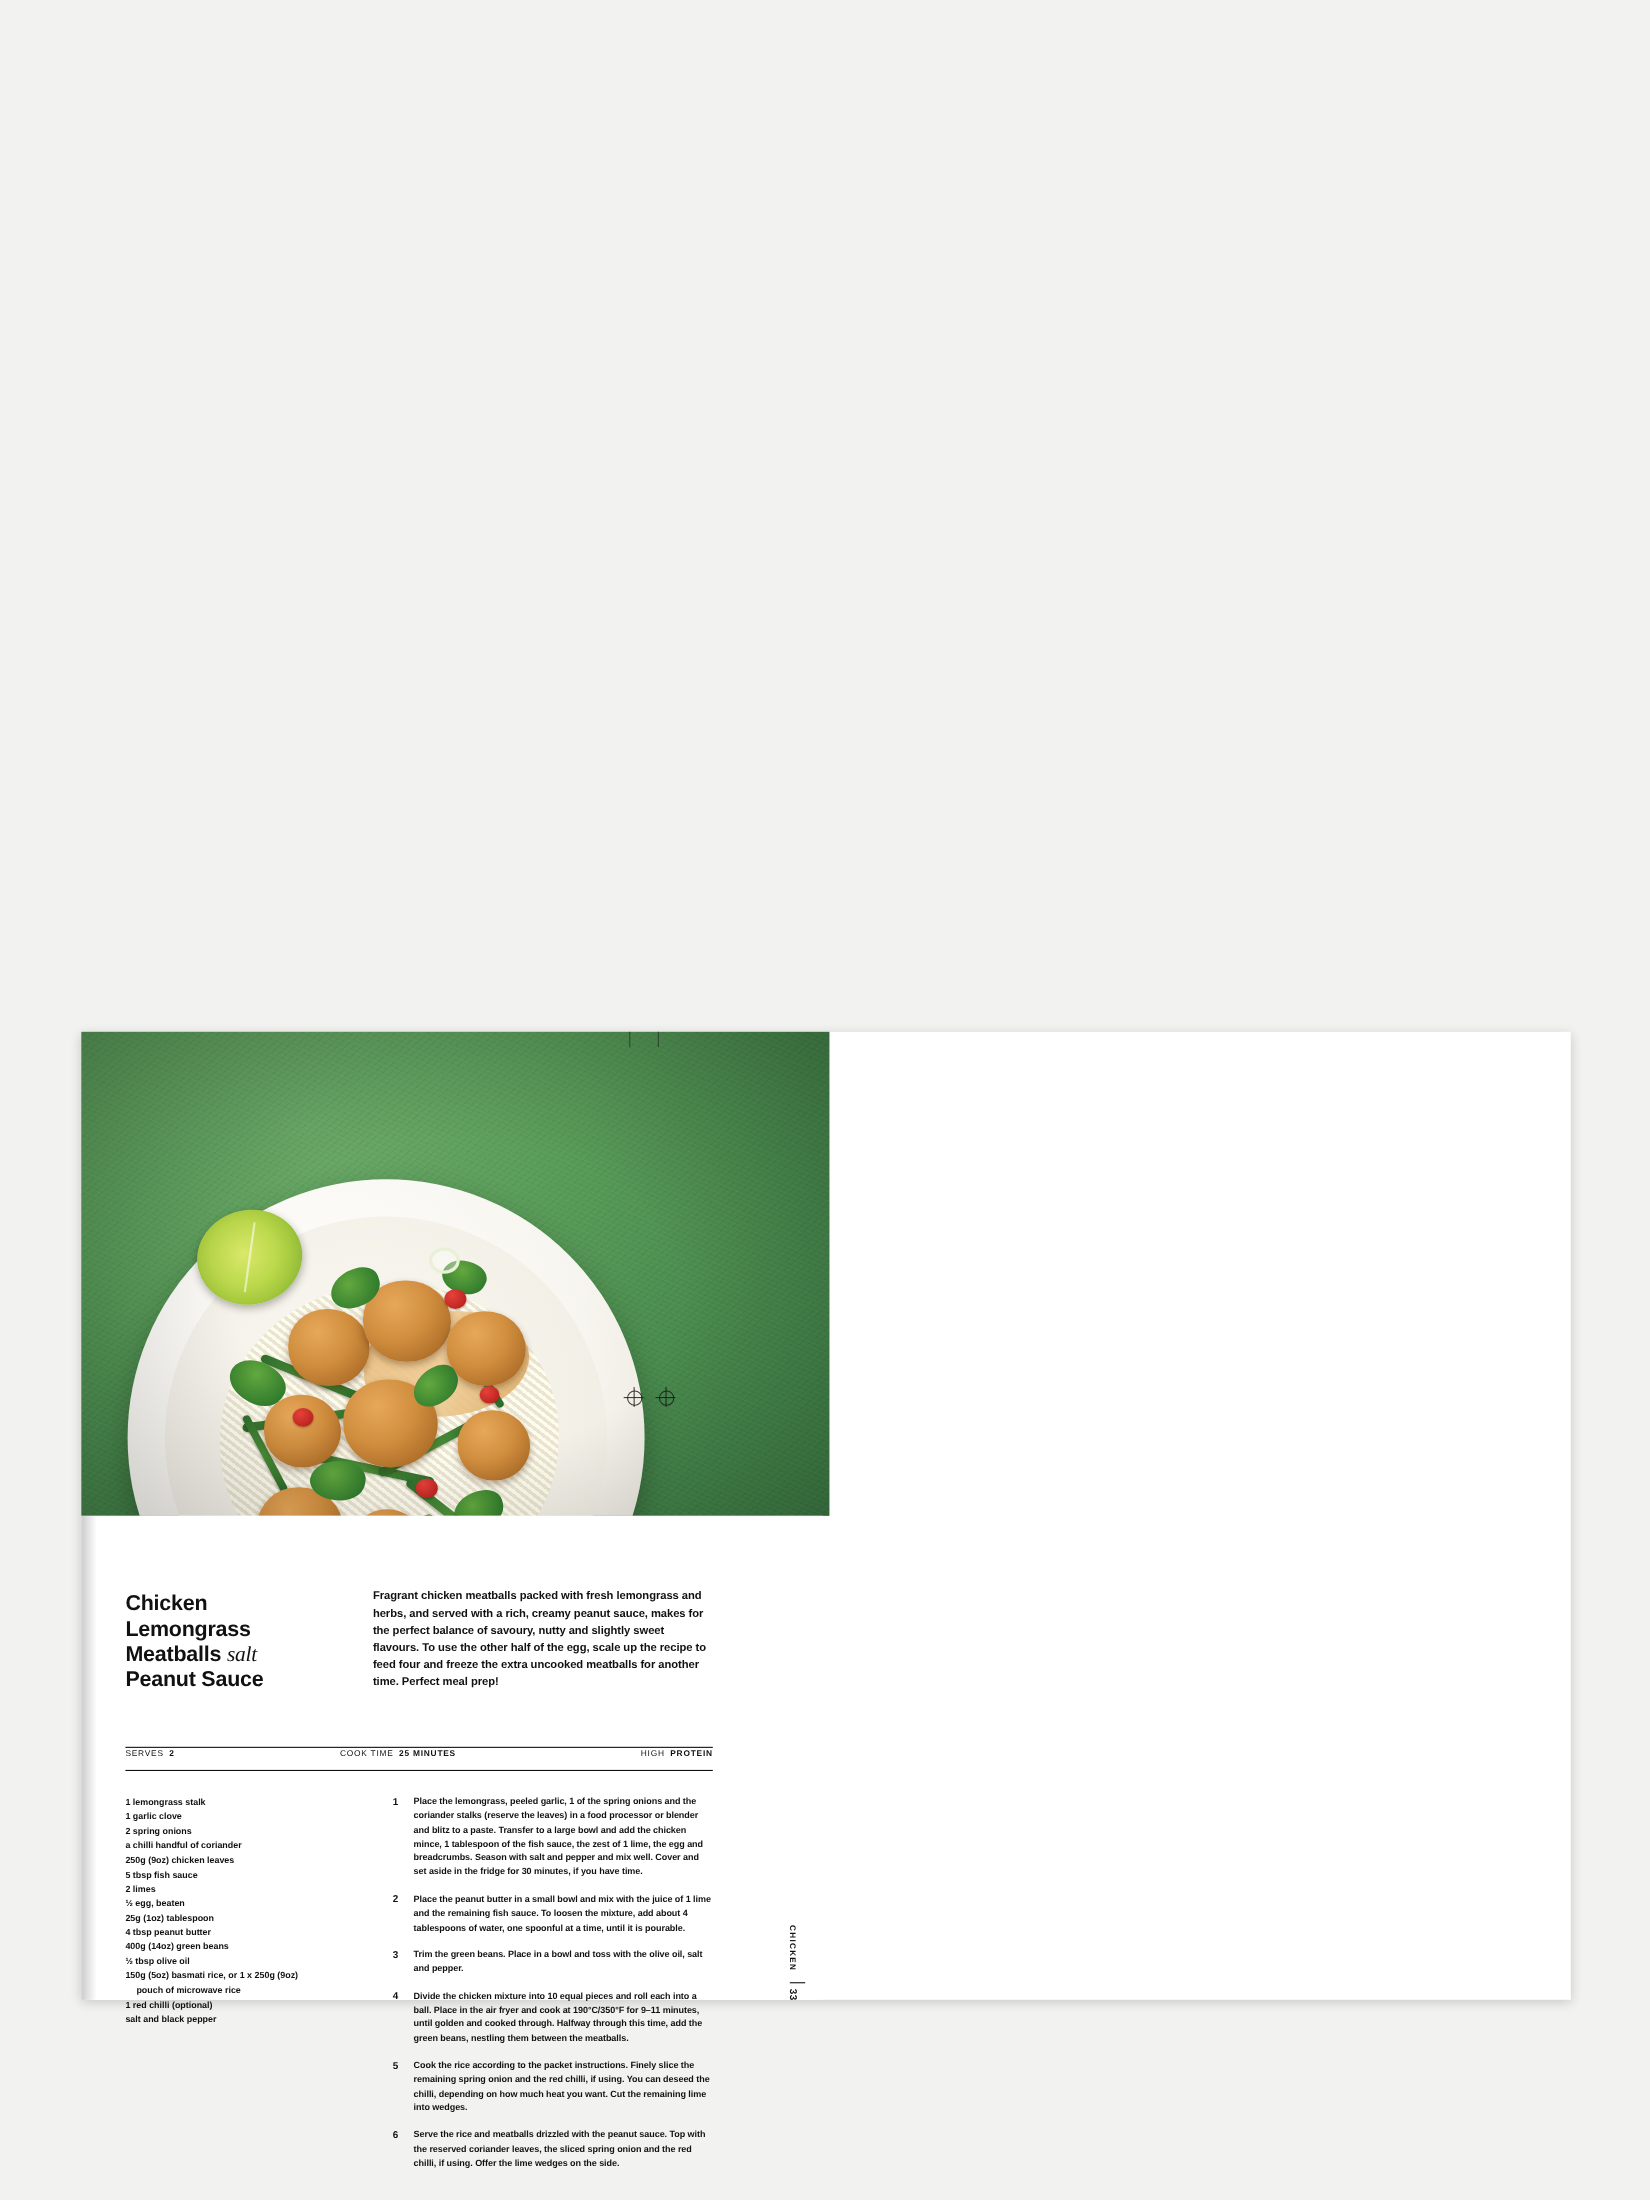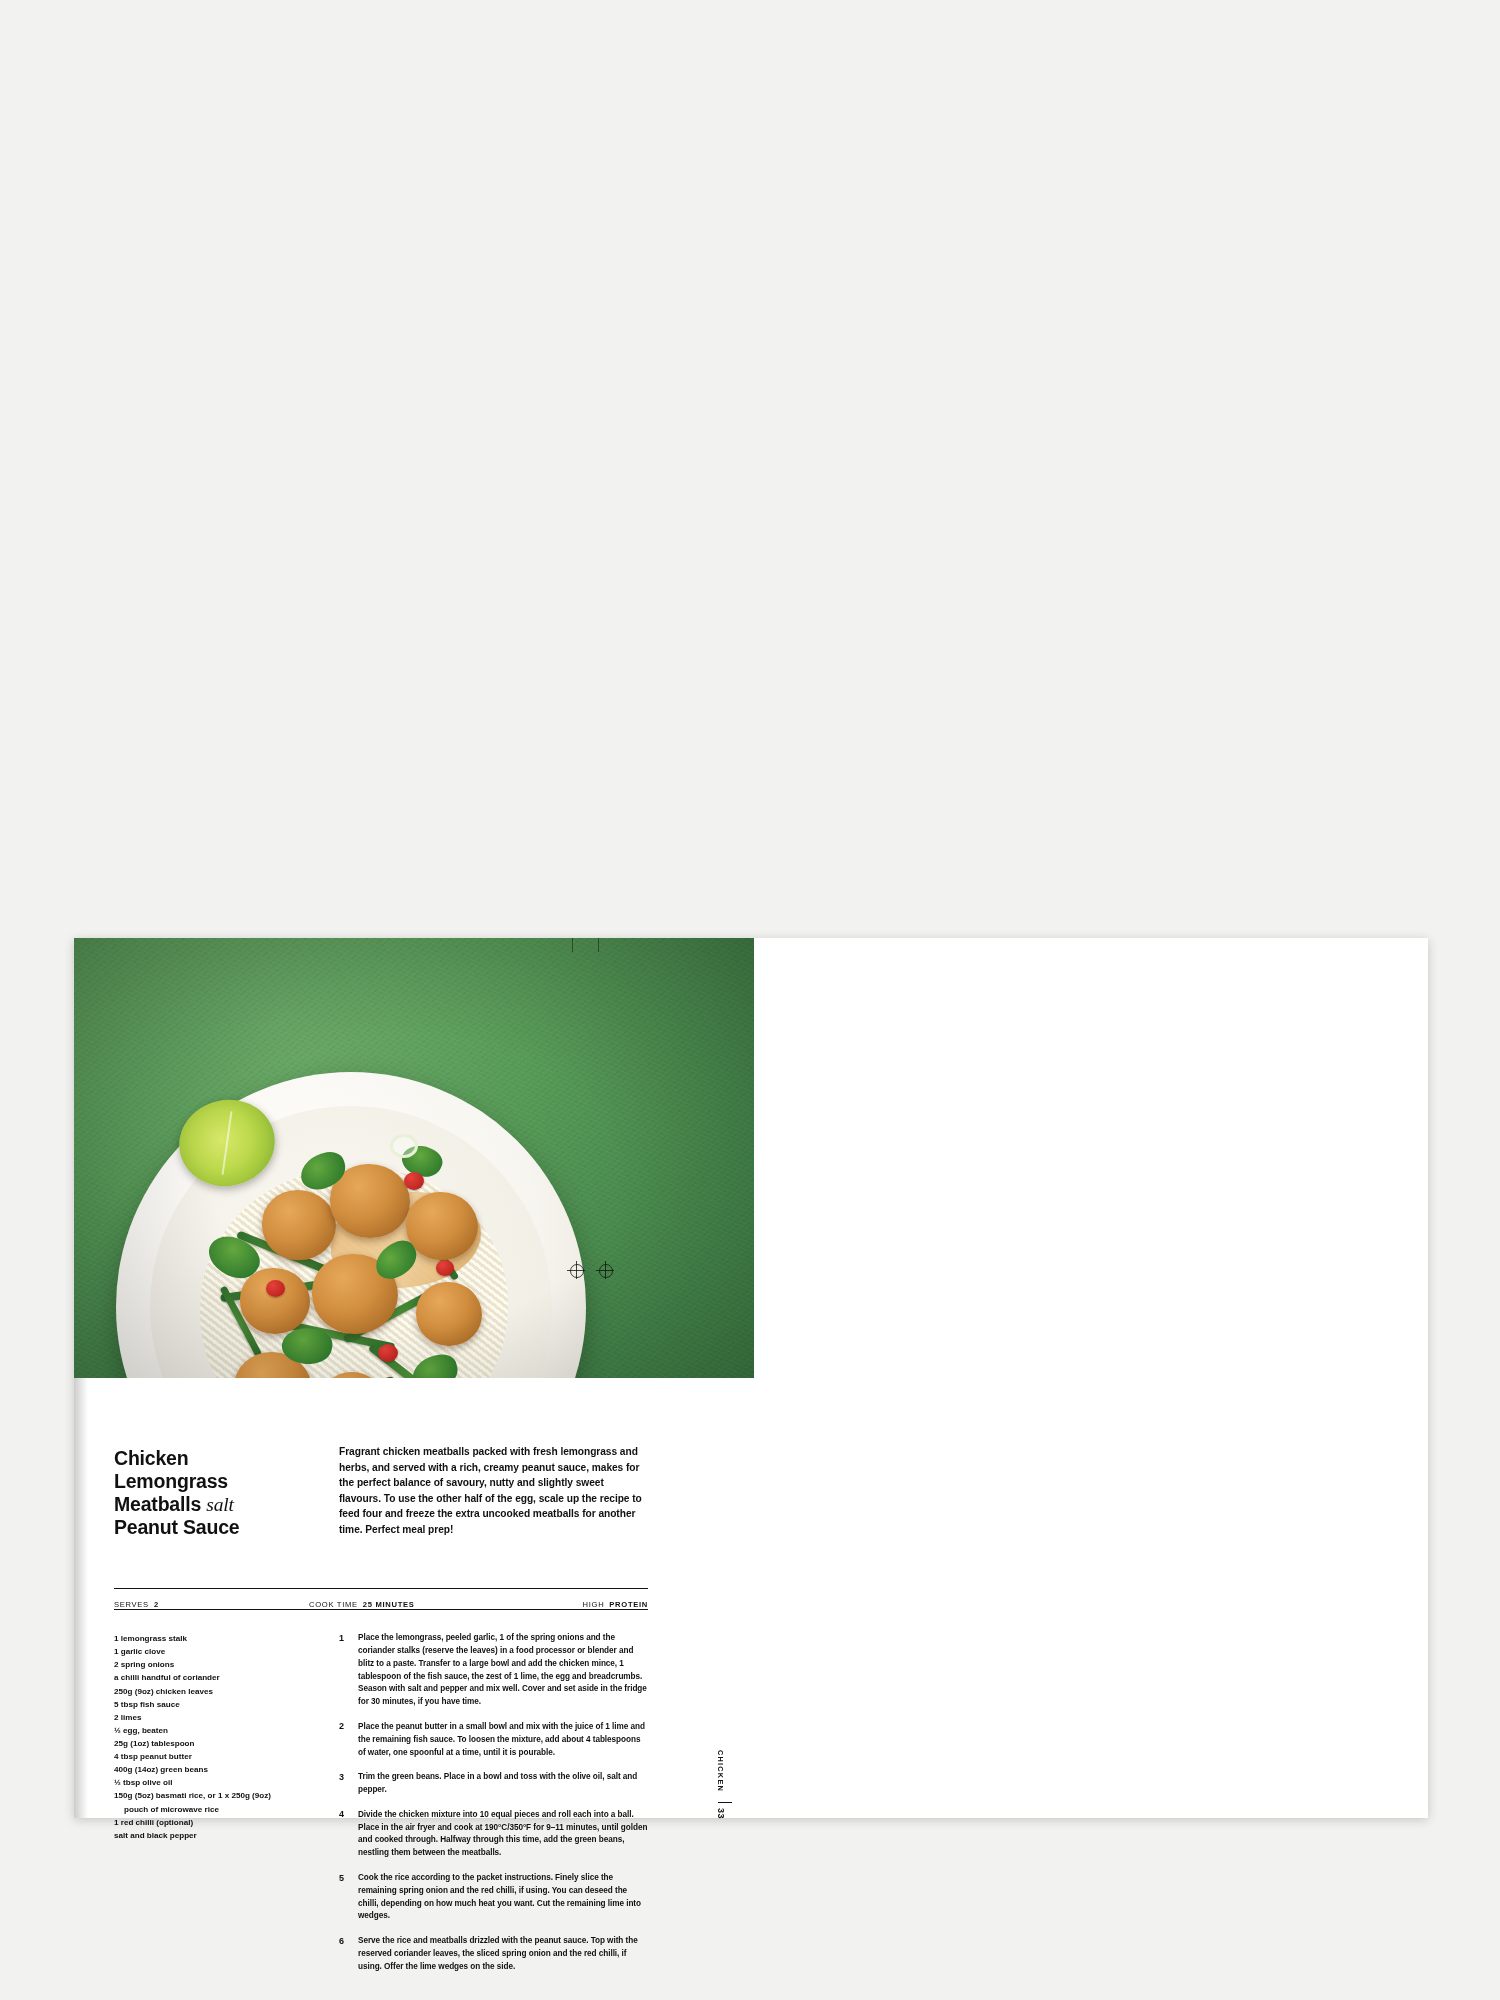--- a/index.html
+++ b/index.html
@@ -199,35 +199,35 @@
     font-weight: 700;
     letter-spacing: -0.05px;
   }
 
   .meta-bar {
     margin-top: 36px;
     border-top: 1.2px solid #111;
     border-bottom: 1.2px solid #111;
     height: 20px;
     display: flex;
-    align-items: flex-end;
+    align-items: flex-start;
     font-size: 7.6px;
     letter-spacing: .7px;
     color: #111;
   }
   .meta-left { width: 195px; }
   .meta-mid  { flex: 1; }
   .meta-right { text-align: right; }
   .meta-bar .lab { font-weight: 400; }
   .meta-bar .val { font-weight: 700; margin-left: 5px; }
 
   .body-cols {
     margin-top: 22px;
     display: flex;
-    gap: 30px;
+    gap: 48px;
   }
   .ingredients {
     width: 195px;
     font-size: 8.1px;
     line-height: 1.62;
     color: #111;
     font-weight: 700;
   }
   .ingredients div { white-space: pre-wrap; }
   .ing-ind { padding-left: 10px; }

